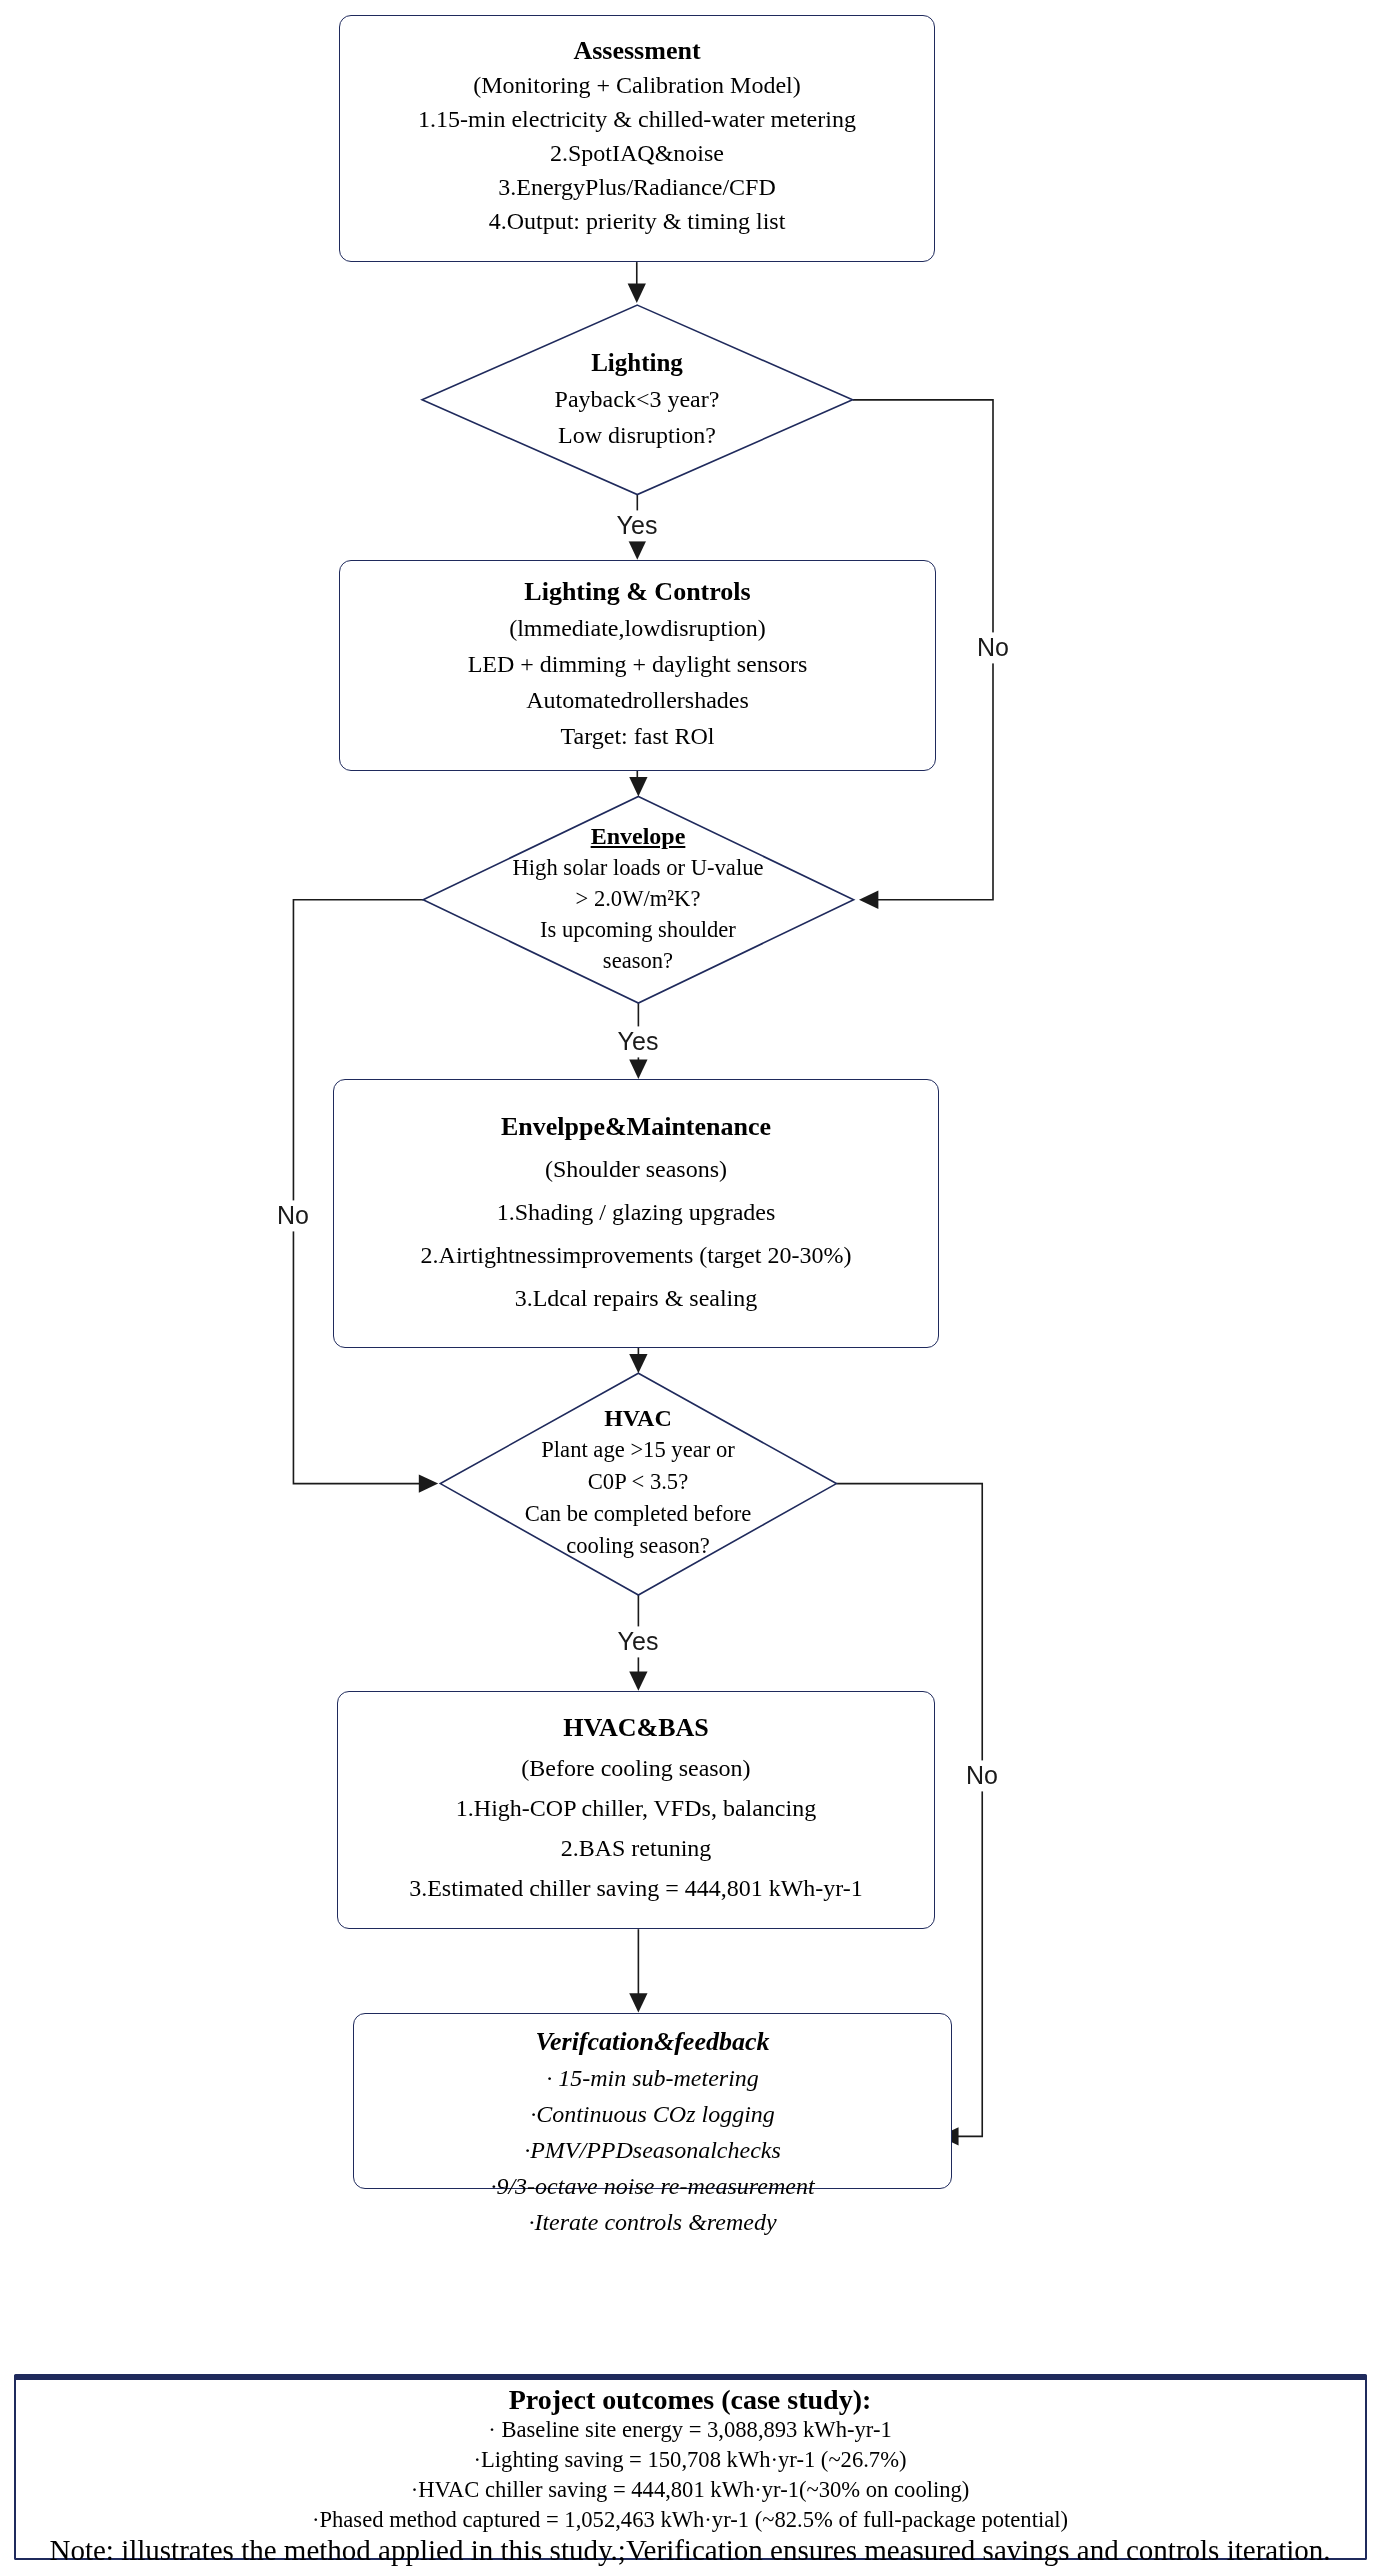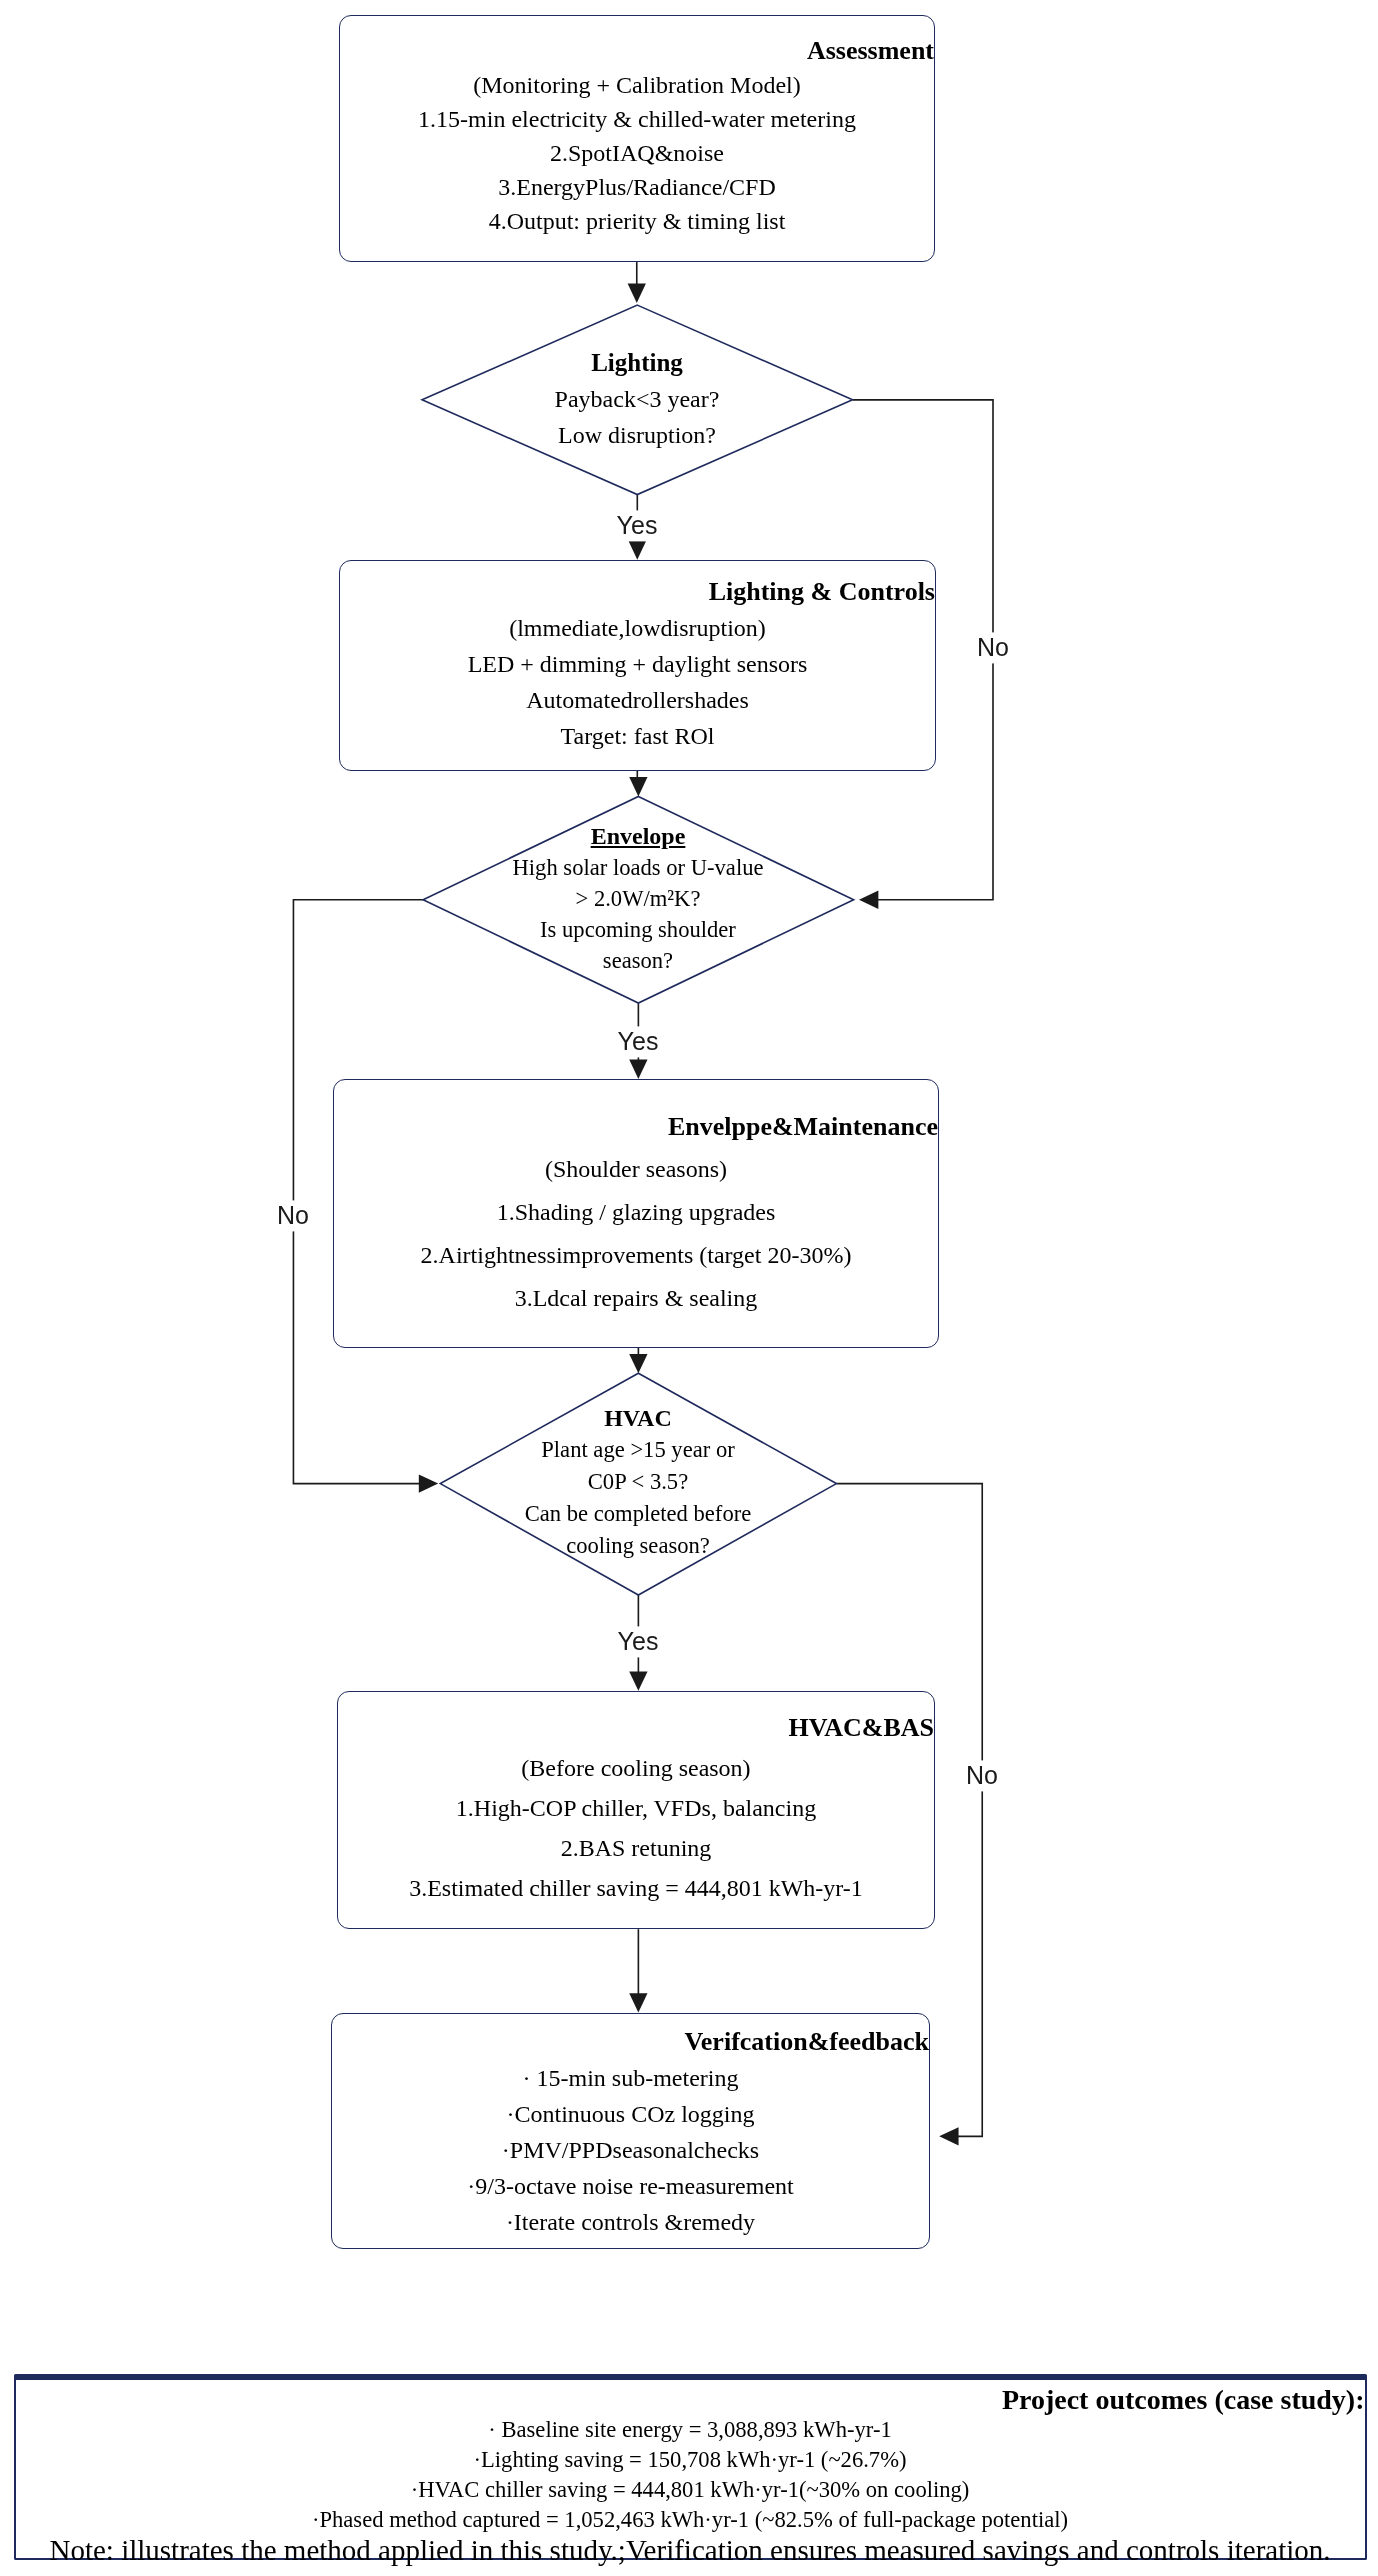--- a/index.html
+++ b/index.html
@@ -8,27 +8,27 @@
     font-family:"Liberation Serif","DejaVu Serif",serif; color:#000;
     overflow:hidden;
   }
   #shapes { position:absolute; left:0; top:0; width:1379px; height:2576px; }
 
   .box {
     position:absolute; box-sizing:border-box; background:#ffffff;
     border:1.6px solid #1f2a5c; border-radius:12px; text-align:center;
     font-size:24px; z-index:2;
   }
-  .box .title { font-weight:bold; font-size:26px;text-align:right; }
+  .box .title { font-weight:bold; font-size:26px; }
 
   #box-assessment           { left:339px;  top:15px;   width:596px; height:247px; padding-top:18.3px; line-height:34px; }
   #box-lighting-controls    { left:339px;  top:560px; width:597px; height:211px; padding-top:13px; line-height:36px; }
   #box-envelope-maintenance { left:333px;  top:1079px; width:606px; height:269px; padding-top:25px; line-height:43px; }
   #box-hvac-bas             { left:337px;  top:1691px; width:598px; height:238px; padding-top:16px; line-height:40px; }
-  #box-verification         { left:331px;  top:2013px; width:599px; height:236px; padding-top:9.7px; line-height:36px; }
+  #box-verification         { left:353px;  top:2013px; width:599px; height:176px; padding-top:9.7px; line-height:36px;font-style:italic; }
 
   #box-outcomes {
     left:13.5px; top:2374px; width:1353px; height:186px; padding-top:5.4px;
     line-height:30px; font-size:22.6px; border-radius:1.6px;
     border-width:6.5px 2.2px 2.2px 2.2px;
   }
   #box-outcomes .title { font-size:28px; }
   #box-outcomes .note  { font-size:29px; }
 
   .dtext { position:absolute; text-align:center; z-index:2; }

